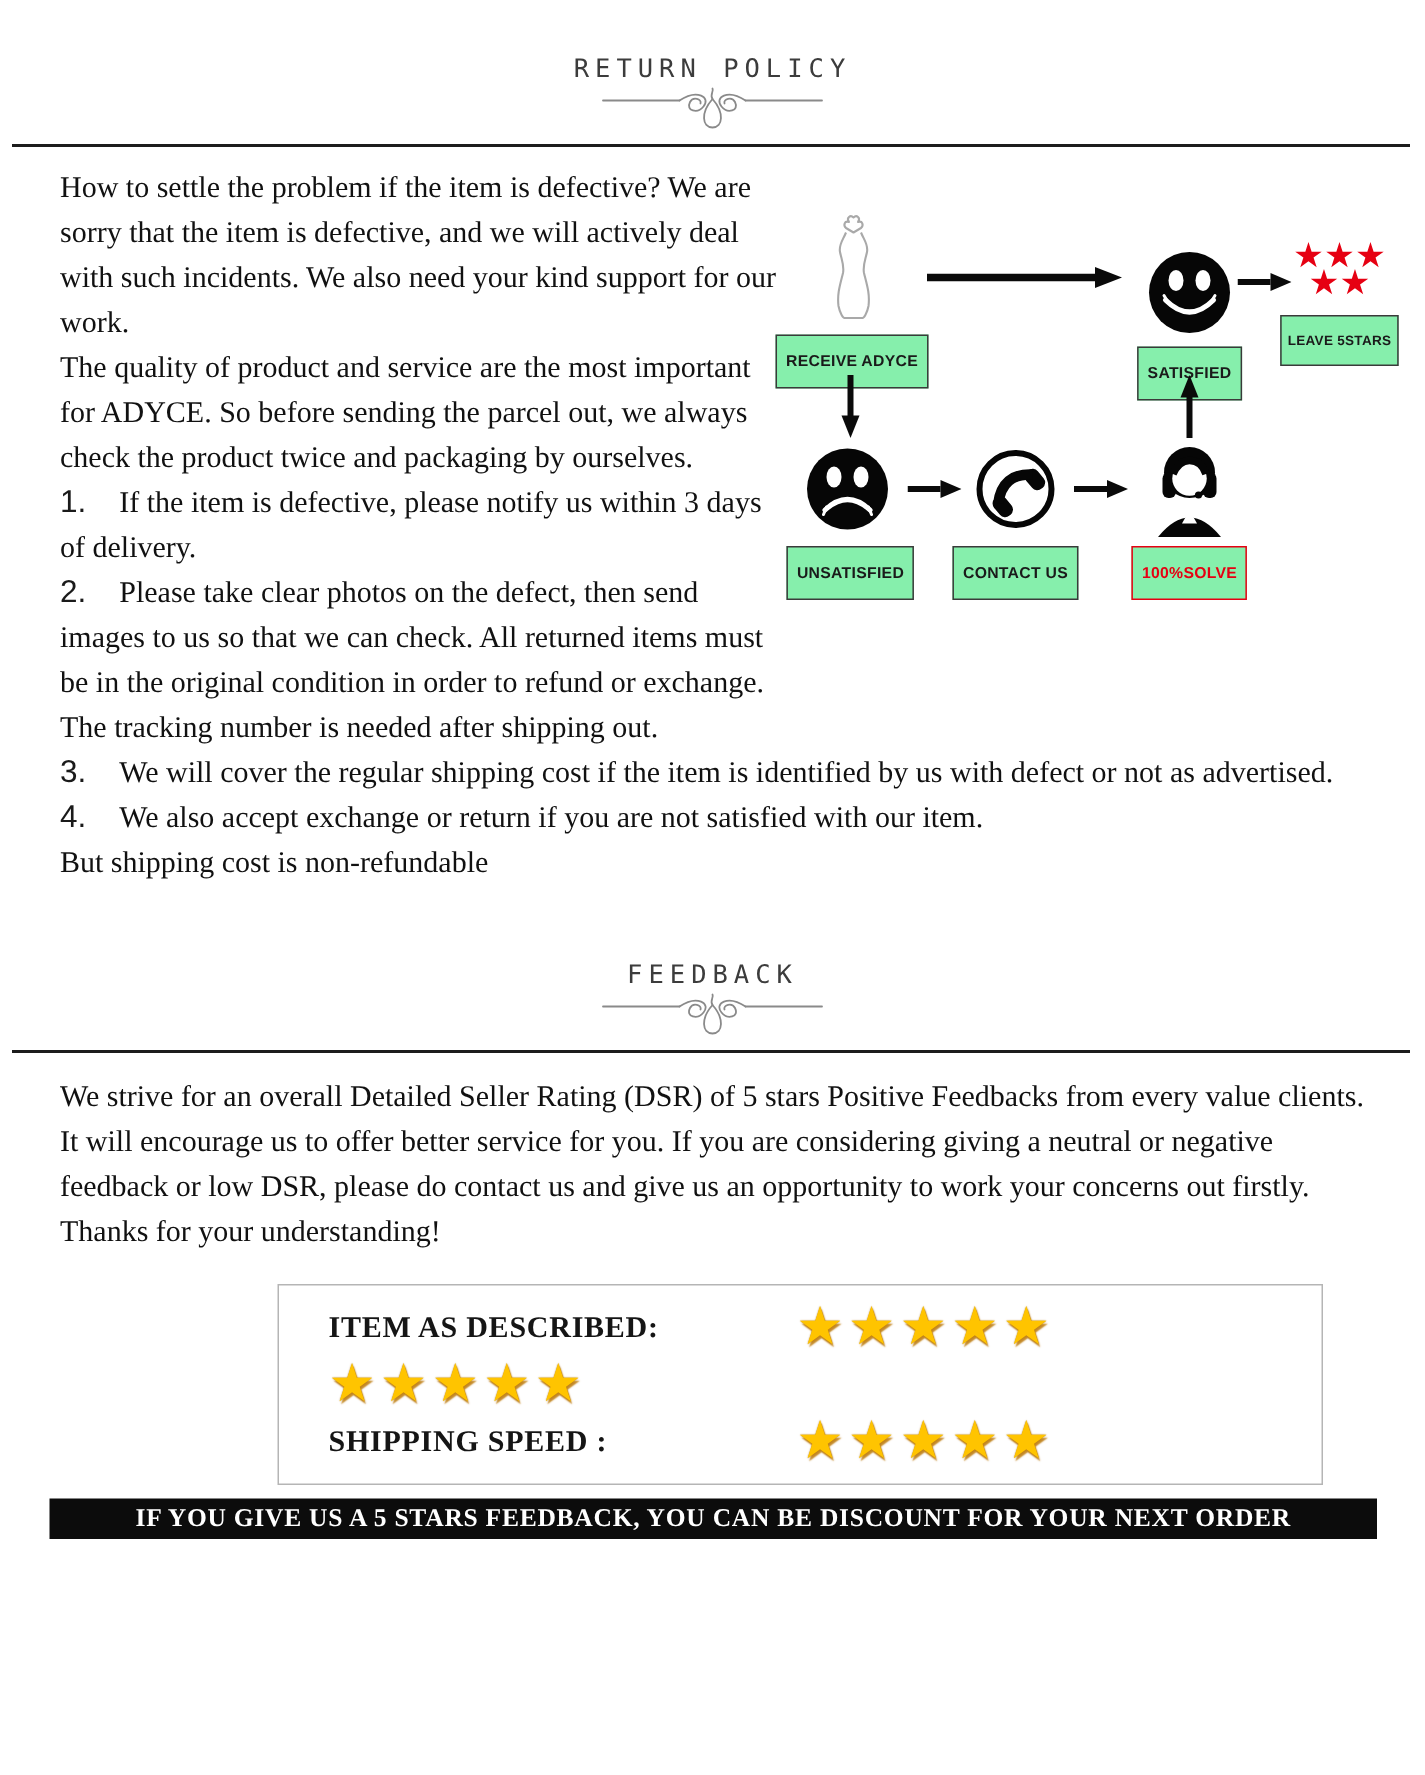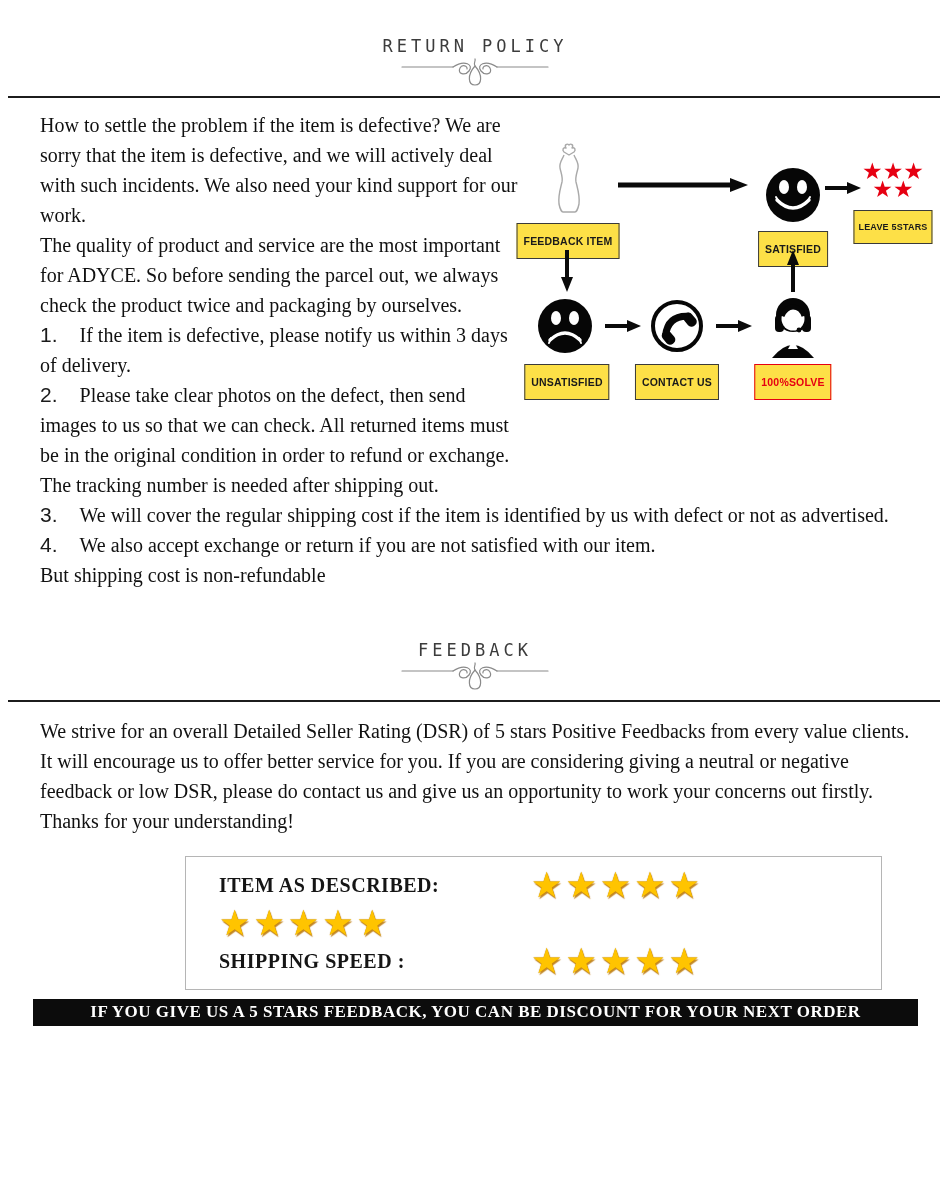--- a/index.html
+++ b/index.html
@@ -19,21 +19,21 @@
   .content { margin:12px 40px 0 40px; font-size:20px; line-height:30px; color:#111; }
   .content p { margin:0; }
   .item-text { white-space:pre-line; }
   .num { font-family:"Liberation Sans", sans-serif; font-size:21px; color:#1a1a1a; margin-right:22px; }
 
   
   .flowchart { float:right; position:relative; width:380px; height:355px; margin-left:6px; }
   .fc-node { position:absolute; }
   .fc-label { position:absolute; transform:translateX(-50%); white-space:nowrap;
               font-family:"Liberation Sans", sans-serif; font-weight:bold; font-size:10.5px;
-              color:#1a1a1a; border:1px solid #3a3a3a; background:#fde047; padding:2px 6px; letter-spacing:.2px; }
+              color:#1a1a1a; border:1px solid #3a3a3a; background:#86efac; padding:2px 6px; letter-spacing:.2px; }
   .fc-label.red { color:#e60012; border-color:#e60012; }
   .arrow { position:absolute; }
   .arrow line { stroke:#0a0a0a; }
   .arrow polygon { fill:#0a0a0a; }
   .red-stars { position:absolute; text-align:center; color:#e60012; font-family:"DejaVu Sans", sans-serif;
                font-size:23px; line-height:18px; letter-spacing:0px; transform:translateX(-50%); }
 
   
   .fb-para { margin:14px 40px 0 40px; font-size:20px; line-height:30px; color:#111; }
   .ratings { margin:20px 0 0 185px; width:697px; border:1px solid #b5b5b5; padding:9px 0 9px 33px; }
@@ -68,21 +68,21 @@
 <div class="content">
 
   <div class="flowchart">
 
     <svg class="fc-node" style="left:10px;top:32px" width="58" height="72" viewBox="0 0 58 72">
       <g fill="none" stroke="#a9a9a9" stroke-width="1.4" stroke-linejoin="round">
         <path d="M26,6 c-2,-3 1,-5 3,-3 c2,-2 5,0 3,3 c3,-1 4,2 2,4 l-5,3 l-5,-3 c-2,-2 -1,-5 2,-4 z"></path>
         <path d="M24,13 c-2,5 -5,8 -4,13 c1,5 3,9 2,14 c-2,8 -4,14 -3,22 c1,5 3,8 4,8 h12 c1,0 3,-3 4,-8 c1,-8 -1,-14 -3,-22 c-1,-5 1,-9 2,-14 c1,-5 -2,-8 -4,-13"></path>
       </g>
     </svg>
-    <span class="fc-label" style="left:38px;top:113px">FEEDBACK ITEM</span>
+    <span class="fc-label" style="left:38px;top:113px">RECEIVE ADYCE</span>
 
     <svg class="arrow" style="left:88px;top:67px" width="130" height="16" viewBox="0 0 130 16">
       <line x1="0" y1="8" x2="112" y2="8" stroke-width="5"></line>
         <polygon points="112,1 130,8 112,15"></polygon>
     </svg>
 
     <svg class="fc-node" style="left:235px;top:57px" width="56" height="56" viewBox="0 0 56 56">
       <circle cx="28" cy="28" r="27" fill="#060606"></circle>
       <ellipse cx="19" cy="20" rx="5" ry="7" fill="#ffffff"></ellipse>
       <ellipse cx="37" cy="20" rx="5" ry="7" fill="#ffffff"></ellipse>

